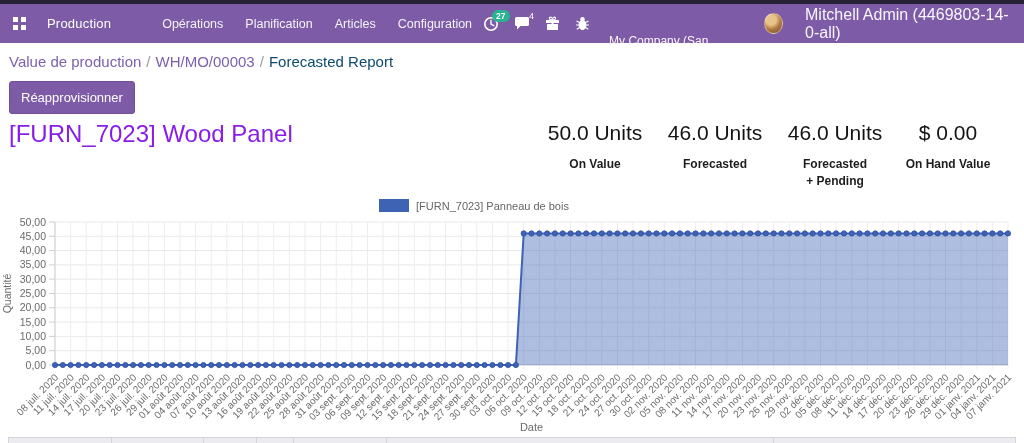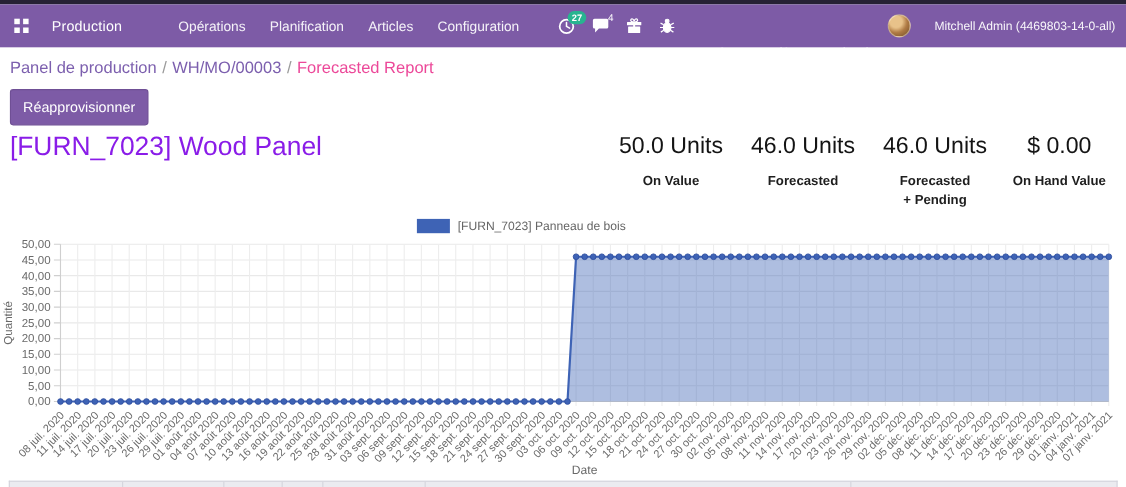--- a/index.html
+++ b/index.html
@@ -15,37 +15,37 @@
   .brand { font-size:13px; letter-spacing:.2px; margin-left:20px; margin-right:40px; color:#fff; }
   .nav-menu { display:flex; list-style:none; align-items:center; height:100%; }
   .nav-menu li { padding:0 11px; font-size:12.5px; color:rgba(255,255,255,.92); cursor:pointer;
     height:100%; display:flex; align-items:center; }
   .systray { margin-left:auto; display:flex; align-items:center; gap:15px; padding-right:10px; }
   .systray .icon-wrap { position:relative; display:flex; align-items:center; cursor:pointer; }
   .badge { position:absolute; top:-6px; left:9px; background:var(--badge); color:#fff;
     font-size:8.5px; line-height:1; padding:2px 4px; border-radius:8px; font-weight:bold; }
   .sup-count { position:absolute; top:-5px; left:15px; font-size:9px; color:#fff; }
   .company { font-size:12px; color:rgba(255,255,255,.95); margin-left:4px; cursor:pointer;margin-top:48px; }
-  .user { display:flex; align-items:center; gap:22px; font-size:11px; color:rgba(255,255,255,.95); cursor:pointer; }
+  .user { display:flex; align-items:center; gap:22px; font-size:16px; color:rgba(255,255,255,.95); cursor:pointer; }
   .avatar { width:21px; height:21px; border-radius:50%;
     background:radial-gradient(circle at 35% 30%, #e8c28a 0 30%, #b07b44 55%, #6e4a24 100%);
     border:1px solid rgba(255,255,255,.4); }
 
   .breadcrumb { position:absolute; left:9px; top:53px; font-size:15px; color:#888; }
   .breadcrumb a { color:var(--link); text-decoration:none; cursor:pointer; }
   .breadcrumb .sep { color:#9a9a9a; padding:0 5px; }
-  .breadcrumb .current { color:#ec4899; }
+  .breadcrumb .current { color:#0c4a6e; }
 
   .btn-replenish { position:absolute; left:9px; top:81px; background:var(--brand);
     border:1px solid #6f4f95; color:#fff; font-size:13px; padding:8px 11px; border-radius:3px;
     cursor:pointer; font-family:inherit; }
 
   .page-title { position:absolute; left:9px; top:120px; font-size:24px; color:var(--title); font-weight:400; }
 
-  .stats { position:absolute; left:535px; top:121px; width:481px; display:flex; justify-content:flex-end; }
+  .stats { position:absolute; left:535px; top:121px; width:481px; display:flex; justify-content:flex-start; }
   .stat { text-align:center; }
   .stat:nth-child(1){width:120px}.stat:nth-child(2){width:120px}
   .stat:nth-child(3){width:120px}.stat:nth-child(4){width:106px}
   .stat-value { font-size:21px; color:#141414; }
   .stat-label { margin-top:11px; font-size:12px; font-weight:bold; color:#1e1e1e; white-space:pre-line; line-height:1.45; }
 
   .legend { position:absolute; left:0; top:199px; width:948px; display:flex;
     justify-content:center; align-items:center; gap:7px; cursor:pointer; }
   .legend-swatch { width:30px; height:13px; background:#3e63b5; }
   .legend-label { font-size:11px; color:#666; }
@@ -117,21 +117,21 @@
       </span>
       <span class="company">My Company (San Francisco)</span>
       <span class="user">
         <span class="avatar"></span>
         <span>Mitchell Admin (4469803-14-0-all)</span>
       </span>
     </div>
   </div>
 
   <div class="breadcrumb">
-    <a>Panel de production</a><span class="sep">/</span><a>WH/MO/00003</a><span class="sep">/</span><span class="current">Forecasted Report</span>
+    <a>Value de production</a><span class="sep">/</span><a>WH/MO/00003</a><span class="sep">/</span><span class="current">Forecasted Report</span>
   </div>
 
   <button class="btn-replenish">Réapprovisionner</button>
 
   <div class="page-title">[FURN_7023] Wood Panel</div>
 
   <div class="stats">
       <div class="stat">
         <div class="stat-value">50.0 Units</div>
         <div class="stat-label">On Value</div>

